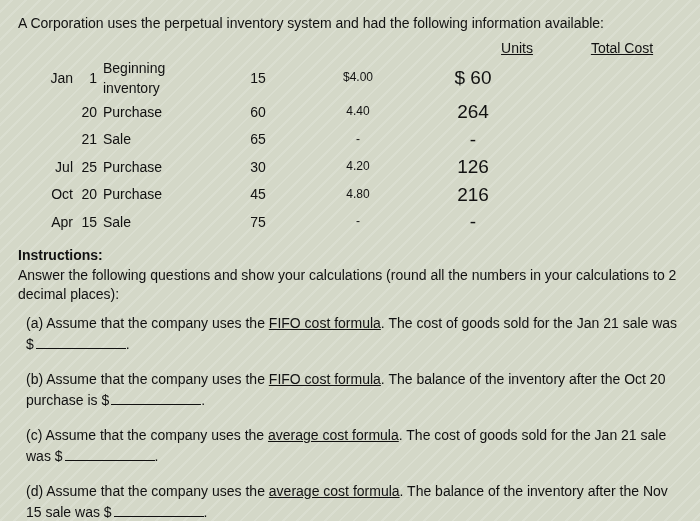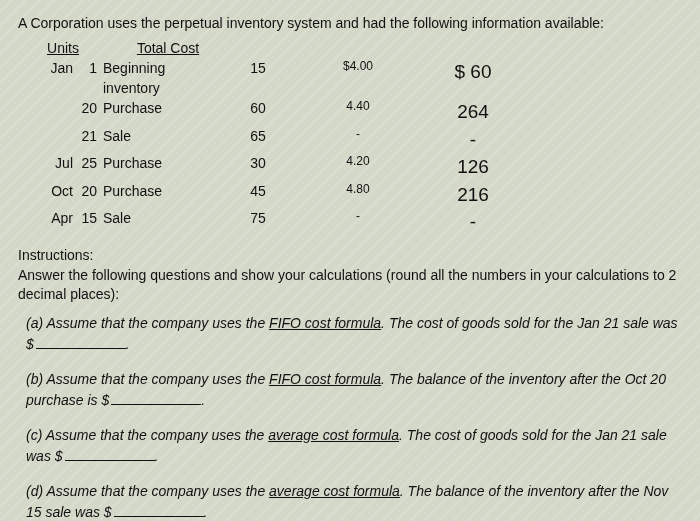--- a/index.html
+++ b/index.html
@@ -33,49 +33,49 @@
     .col-header {
       font-size: 14px;
       font-weight: normal;
       text-decoration: underline;
     }
     .data-rows {
       width: 100%;
     }
     .data-row {
       display: flex;
-      align-items: flex-start;
+      align-items: center;
       line-height: 1.45;
     }
     .col-date { width: 55px; text-align: right; font-size: 14px; }
     .col-day { width: 30px; text-align: right; font-size: 14px; padding-right: 6px; }
     .col-desc { width: 110px; font-size: 14px; }
     .col-val-units { width: 90px; text-align: center; font-size: 14px; }
     .col-val-unit-cost { width: 110px; text-align: center; font-size: 12px; }
     .col-val-total-cost { width: 120px; text-align: center; font-size: 19px; }
     .header-section {
       display: flex;
+      justify-content: flex-end;
       margin-bottom: 2px;
     }
     .header-cols {
       display: flex;
     }
     .instructions {
       margin-top: 10px;
       margin-bottom: 8px;
       line-height: 1.4;
     }
     .instructions-title {
-      font-weight: normal;
+      font-weight: bold;
     }
     .question {
       margin-bottom: 14px;
       line-height: 1.5;
       padding-left: 8px;
-      font-style: italic;
     }
     .underline-blank {
       display: inline-block;
       border-bottom: 1px solid #111;
       min-width: 90px;
       margin-left: 2px;
     }
     u { text-decoration: underline; }
   </style>
 </head>

